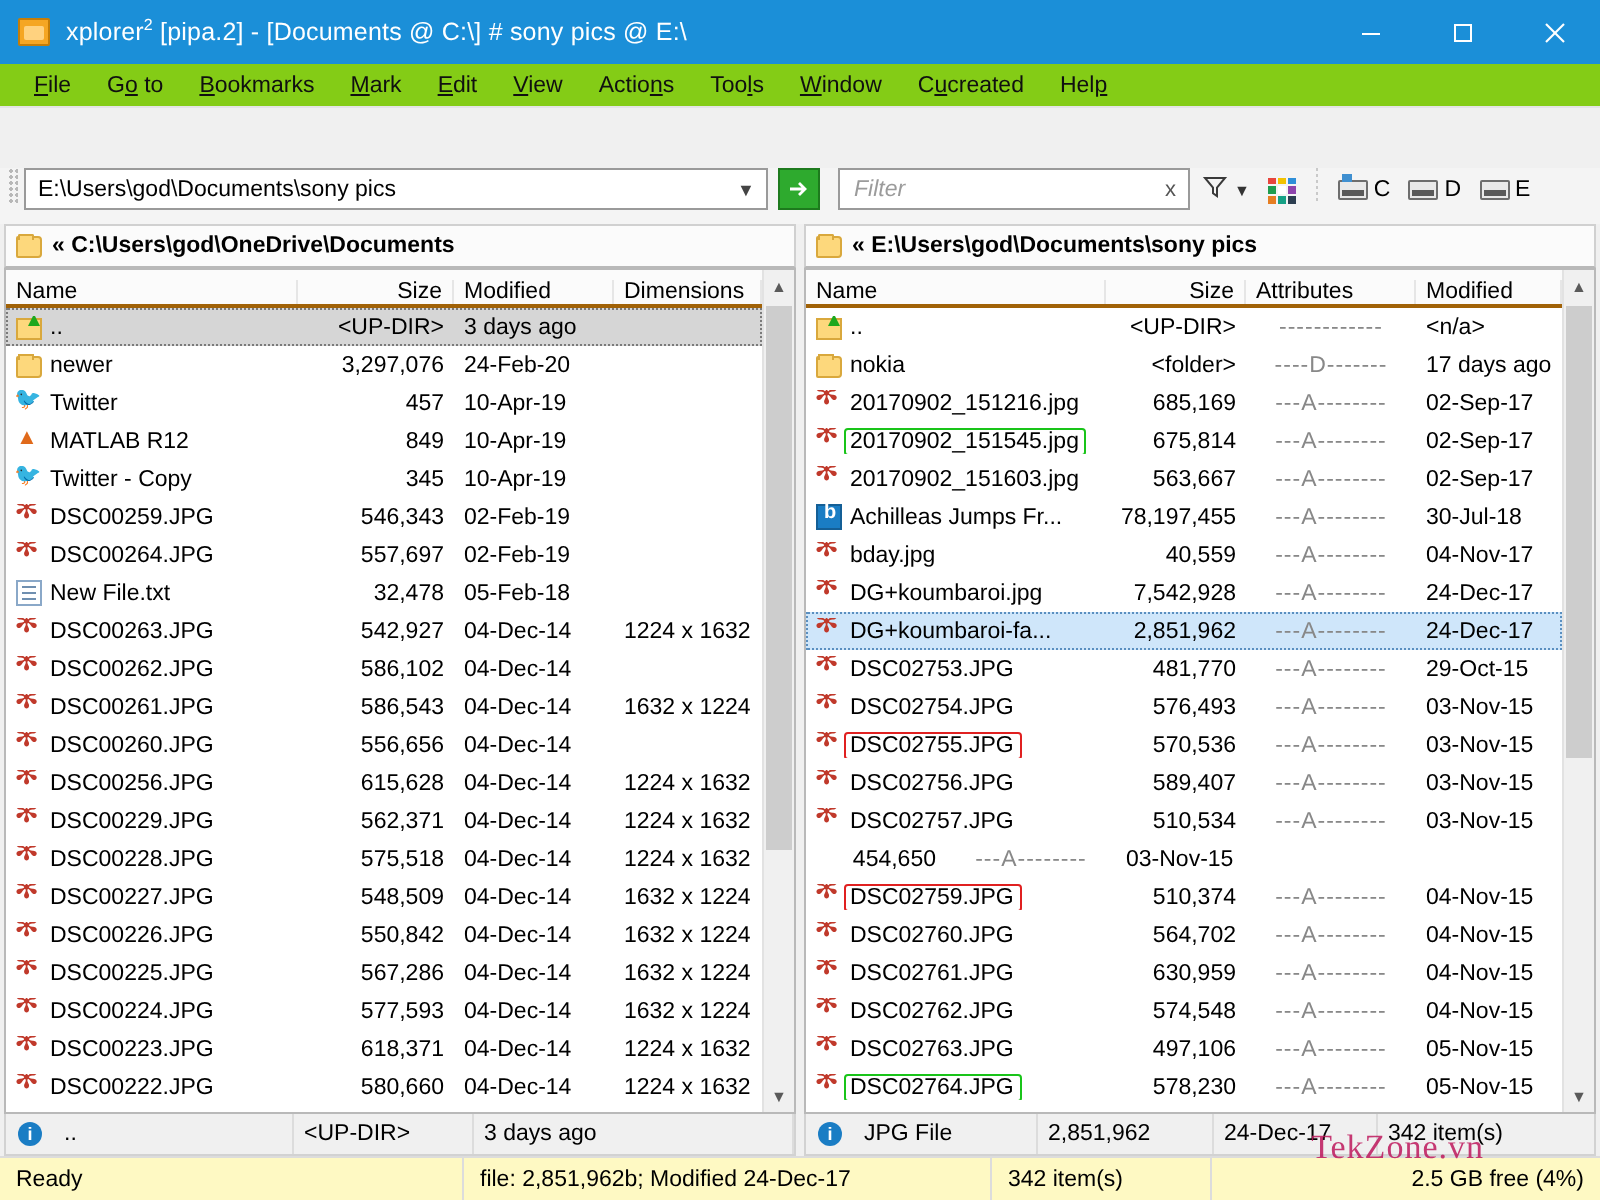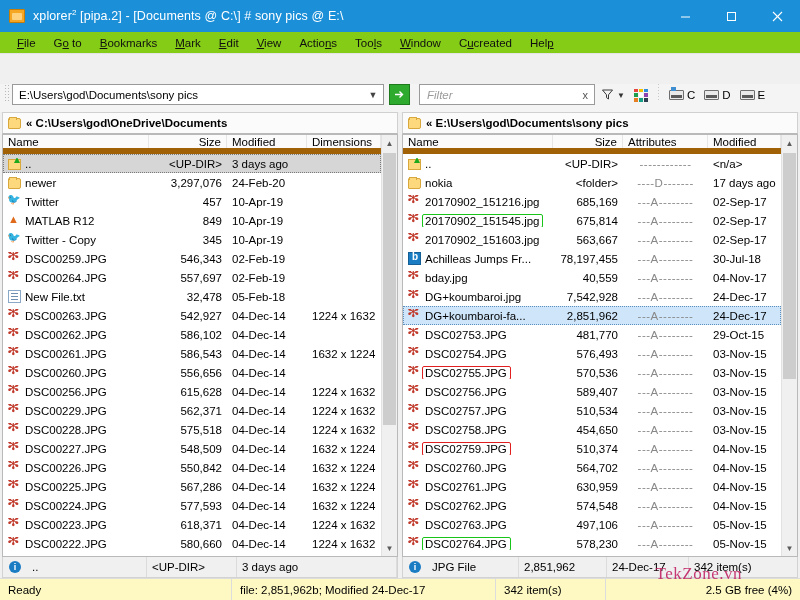--- a/index.html
+++ b/index.html
@@ -98,21 +98,21 @@
   .folder-ico { width:13px; height:11px; background:#fdd87c; border:1px solid #d9a83c;
                 border-radius:1px 2px 2px 1px; flex:0 0 13px; position:relative; }
   .folder-ico::before{ content:""; position:absolute; left:0; top:-2px; width:6px; height:2px;
                 background:#fdd87c; border:1px solid #d9a83c; border-bottom:none; border-radius:1px 1px 0 0;}
   .tab-text { font-size:11.5px; font-weight:bold; white-space:nowrap; overflow:hidden; }
 
   .listwrap { flex:1 1 auto; display:flex; min-height:0; border:1px solid #b9b9b9; background:#fff; }
   .listcol { flex:1 1 auto; display:flex; flex-direction:column; min-width:0; min-height:0; }
 
   .hdr { height:19px; flex:0 0 19px; display:flex; background:#fbfbfb;
-         border-bottom:6px solid #a16207; }
+         border-bottom:2px solid #a16207;align-items:flex-end; }
   .hdr div {
     font-size:11.5px; display:flex; align-items:center; padding:0 5px;
     border-right:1px solid #e6e6e6; white-space:nowrap; overflow:hidden;
   }
   .rows { flex:1 1 auto; overflow:hidden; position:relative; }
   .row { height:19px; display:flex; align-items:center; font-size:11.5px; white-space:nowrap; }
   .row .c { padding:0 5px; overflow:hidden; display:flex; align-items:center; }
   .row .c.name { gap:4px; }
   .row .c.num { justify-content:flex-end; }
   .row.updir { background:#d6d6d6; outline:1px dotted #7a7a7a; outline-offset:-1px; }
@@ -642,24 +642,20 @@
               <div class="row">
                 <div class="c name w-name-r">
                   <span class="ico jpg"></span>
                   <span>DSC02757.JPG</span>
                 </div>
                 <div class="c num w-size-r">510,534</div>
                 <div class="c w-att-r" style="color: rgb(136, 136, 136); letter-spacing: 0.5px; justify-content: center;">---A--------</div>
                 <div class="c w-mod-r">03-Nov-15</div>
               </div>
               <div class="row">
-                <div class="c name w-name-r">
-                  <span class="ico jpg"></span>
-                  <span>DSC02758.JPG</span>
-                </div>
                 <div class="c num w-size-r">454,650</div>
                 <div class="c w-att-r" style="color: rgb(136, 136, 136); letter-spacing: 0.5px; justify-content: center;">---A--------</div>
                 <div class="c w-mod-r">03-Nov-15</div>
               </div>
               <div class="row">
                 <div class="c name w-name-r">
                   <span class="ico jpg"></span>
                   <span class="box-red">DSC02759.JPG</span>
                 </div>
                 <div class="c num w-size-r">510,374</div>

